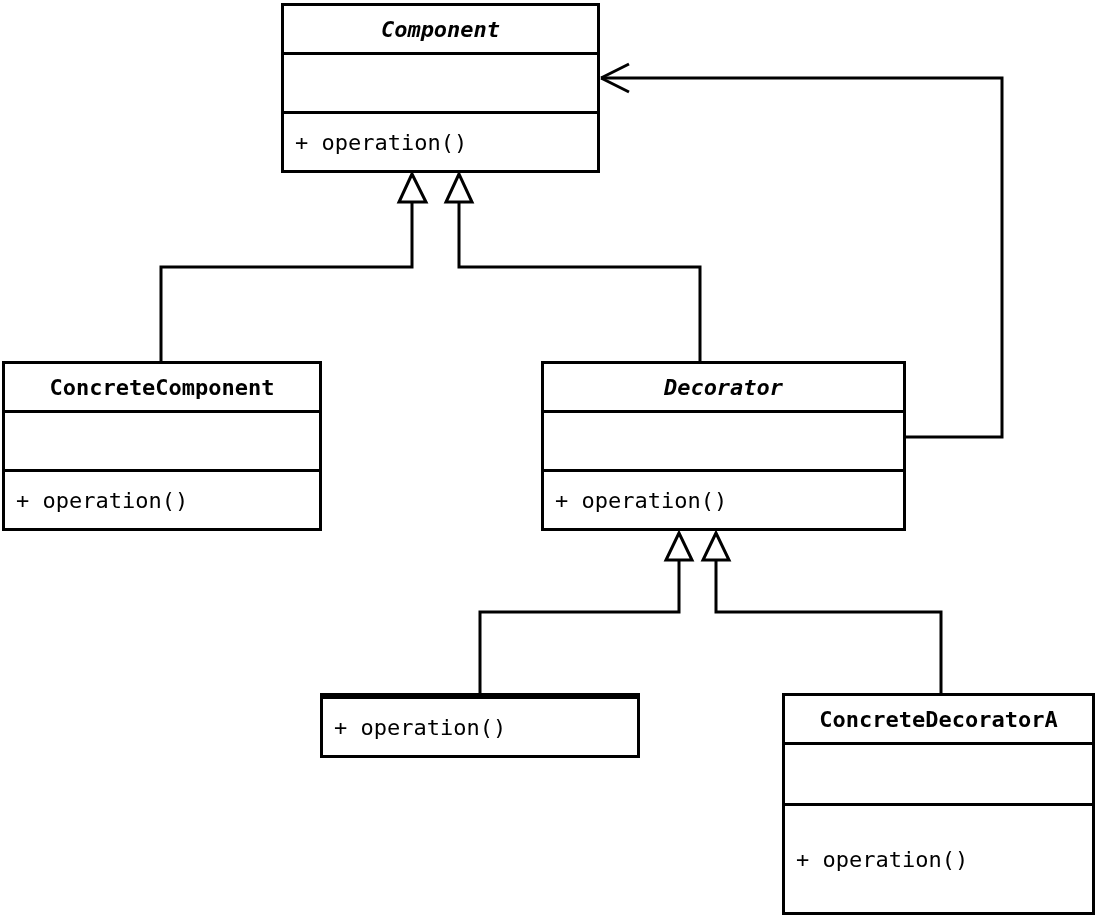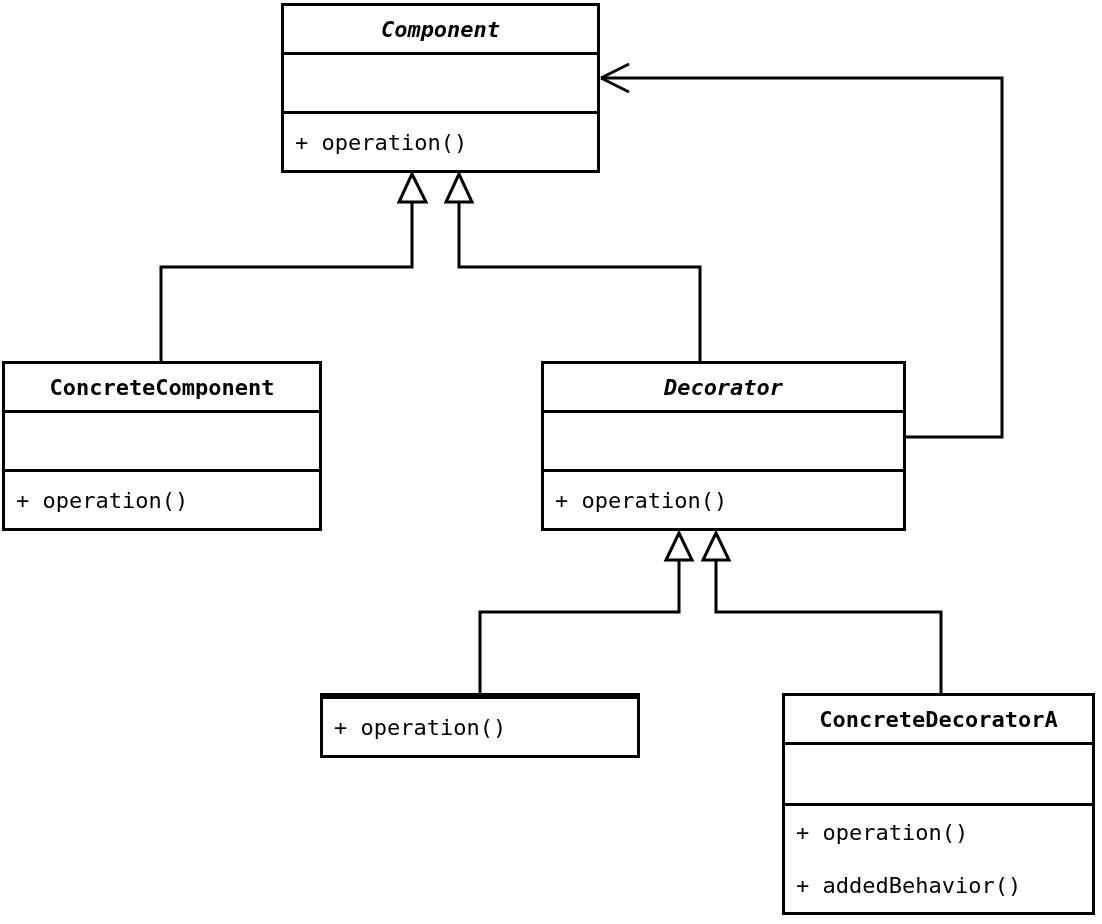--- a/index.html
+++ b/index.html
@@ -114,17 +114,16 @@
     <div class="sec sec-methods">
       <div class="member">+ operation()</div>
     </div>
   </div>
 
   <div class="class-box box-concrete-decorator-b">
     <div class="sec sec-title">ConcreteDecoratorA</div>
     <div class="sec sec-attrs"></div>
     <div class="sec sec-methods">
       <div class="member">+ operation()</div>
-      <div class="member">+ addedBehavior()</div>
     </div>
   </div>
 
 </div>
 
 </body></html>

